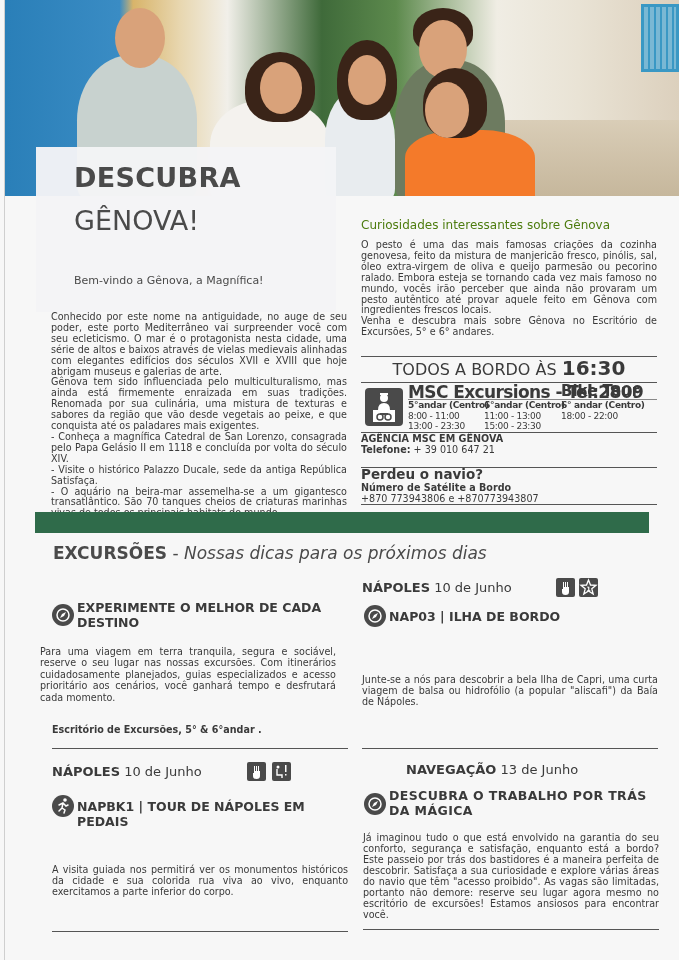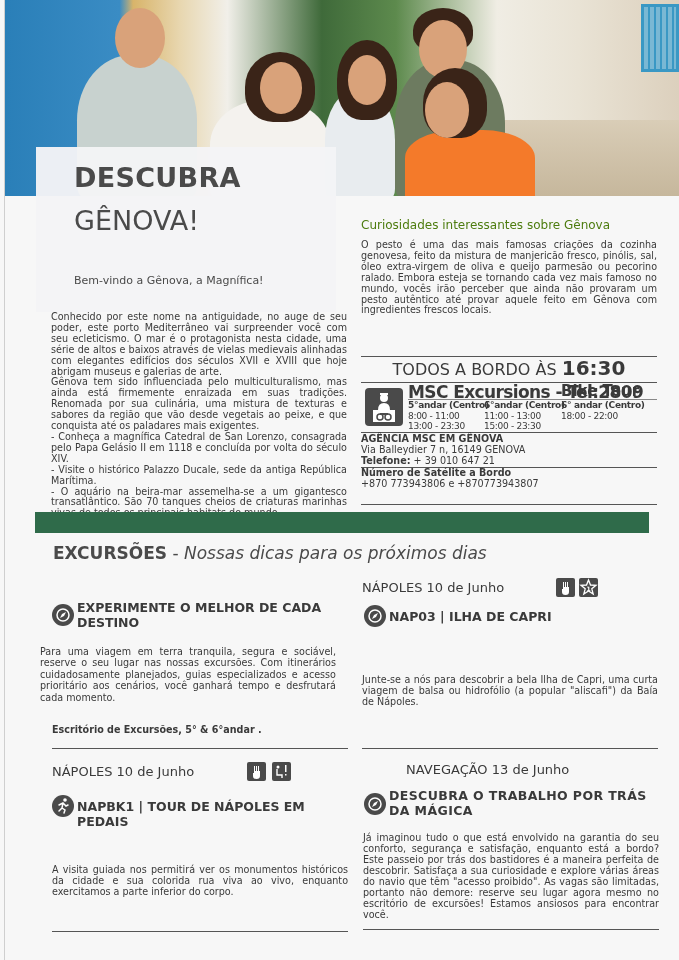--- a/index.html
+++ b/index.html
@@ -60,21 +60,21 @@
   .exc-title { position: absolute; left: 53px; top: 543px; font-size: 17px; color: #4a4a4a; }
   .exc-title .b { font-weight: bold; }
   .exc-title .i { font-style: italic; font-weight: normal; }
 
   .circ { position: absolute; width: 22px; height: 22px; border-radius: 50%; background: #4a4a4a; }
   .circ svg { width: 22px; height: 22px; }
 
   .sec-title { position: absolute; font-size: 12.5px; font-weight: bold; color: #3a3a3a; line-height: 15px; }
   .body-text { position: absolute; width: 296px; font-size: 9.6px; line-height: 11.4px; text-align: justify; color: #3a3a3a; }
   .date-line { position: absolute; font-size: 13px; color: #3a3a3a; }
-  .date-line .b { font-weight: normal; }
+  .date-line .b { font-weight: bold; }
 
   .sq { position: absolute; width: 19px; height: 19px; background: #4a4a4a; border-radius: 2px; }
   .sq svg { width: 19px; height: 19px; }
 </style>
 </head>
 <body>
 
 <div class="page-edge"></div>
 
 <div class="hero">
@@ -99,27 +99,28 @@
 <div class="title-box">
   <div class="title-1">DESCUBRA</div>
   <div class="title-2">GÊNOVA!</div>
   <div class="title-sub">Bem-vindo a Gênova, a Magnífica!</div>
 </div>
 
 <div class="intro">
   <p>Conhecido por este nome na antiguidade, no auge de seu poder, este porto Mediterrâneo vai surpreender você com seu ecleticismo. O mar é o protagonista nesta cidade, uma série de altos e baixos através de vielas medievais alinhadas com elegantes edifícios dos séculos XVII e XVIII que hoje abrigam museus e galerias de arte.</p>
   <p>Gênova tem sido influenciada pelo multiculturalismo, mas ainda está firmemente enraizada em suas tradições. Renomada por sua culinária, uma mistura de texturas e sabores da região que vão desde vegetais ao peixe, e que conquista até os paladares mais exigentes.</p>
   <p>- Conheça a magnífica Catedral de San Lorenzo, consagrada pelo Papa Gelásio II em 1118 e concluída por volta do século XIV.</p>
-  <p>- Visite o histórico Palazzo Ducale, sede da antiga República Marítima.</p>
+  <p>- Visite o histórico Palazzo Ducale, sede da antiga República Satisfaça.</p>
   <p>- O aquário na beira-mar assemelha-se a um gigantesco transatlântico. São 70 tanques cheios de criaturas marinhas vivas de todos os principais habitats do mundo.</p>
 </div>
 
 <div class="cur-title">Curiosidades interessantes sobre Gênova</div>
 <div class="cur-body">
   <p>O pesto é uma das mais famosas criações da cozinha genovesa, feito da mistura de manjericão fresco, pinólis, sal, óleo extra-virgem de oliva e queijo parmesão ou pecorino ralado. Embora esteja se tornando cada vez mais famoso no mundo, vocês irão perceber que ainda não provaram um pesto autêntico até provar aquele feito em Gênova com ingredientes frescos locais.</p>
+  <p>Venha e descubra mais sobre Gênova no Escritório de Excursões, 5° e 6° andares.</p>
 </div>
 
 <div class="rule" style="left:361px;top:356px;width:296px;"></div>
 
 <div class="bordo">
   <span class="lbl">TODOS A BORDO ÀS</span>
   <span class="time">16:30</span>
 </div>
 
 <div class="rule" style="left:361px;top:382px;width:296px;"></div>
@@ -151,27 +152,27 @@
 </div>
 <div class="sched-col" style="left:561px;">
   <div class="h">6° andar (Centro)</div>
   <div>18:00 - 22:00</div>
 </div>
 
 <div class="rule" style="left:361px;top:432px;width:296px;"></div>
 
 <div class="agency">
   <div class="b">AGÊNCIA MSC EM GÊNOVA</div>
-  <div>Via Balleydier 7 n, 16149 GENOVA</div>
   <div><span class="b">Telefone:</span><span> + 39 010 647 21</span></div>
 </div>
 
 <div class="rule" style="left:361px;top:467px;width:296px;"></div>
 
 <div class="missed">
+  <div class="t">Perdeu o navio?</div>
   <div class="s">Número de Satélite a Bordo</div>
   <div class="n">+870 773943806 e +870773943807</div>
 </div>
 
 <div class="rule" style="left:361px;top:504px;width:296px;"></div>
 
 <div class="green-bar"></div>
 
 <div class="exc-title">
   <span class="b">EXCURSÕES</span><span> - </span><span class="i">Nossas dicas para os próximos dias</span>
@@ -202,21 +203,21 @@
       <text x="9.5" y="12.5" font-size="6" font-family="DejaVu Sans, sans-serif" font-weight="bold" text-anchor="middle" fill="#fff">1</text>
     </svg>
 </div>
 <div class="circ" style="left:364px;top:605px;">
   <svg viewBox="0 0 22 22">
       <circle cx="11" cy="11" r="6" fill="none" stroke="#fff" stroke-width="1.5"></circle>
       <path d="M8 14 L10 10 L14 8 L12 12 Z" fill="#fff"></path>
     </svg>
 </div>
 <div class="sec-title" style="left:389px;top:609px;width:270px;">
-  <span>NAP03</span><span> | </span><span>ILHA DE CAPRI</span>
+  <span>NAP03</span><span> | </span><span>ILHA DE BORDO</span>
 </div>
 <div class="body-text" style="left:362px;top:674px;line-height:11px;">Junte-se a nós para descobrir a bela Ilha de Capri, uma curta viagem de balsa ou hidrofólio (a popular "aliscafi") da Baía de Nápoles.</div>
 <div class="rule" style="left:362px;top:748px;width:296px;"></div>
 
 <div class="date-line" style="left:52px;top:764px;">
   <span class="b">NÁPOLES</span><span> 10 de Junho</span>
 </div>
 <div class="sq" style="left:247px;top:762px;">
   <svg viewBox="0 0 19 19">
       <path d="M7 4 v7 h-1 v3 q0 3 3.5 3 q3.5 0 3.5-3 v-5 h-1 v-5 h-1 v5 h-1 v-5 h-1 v5 h-1 v-5z" fill="#fff"></path>

